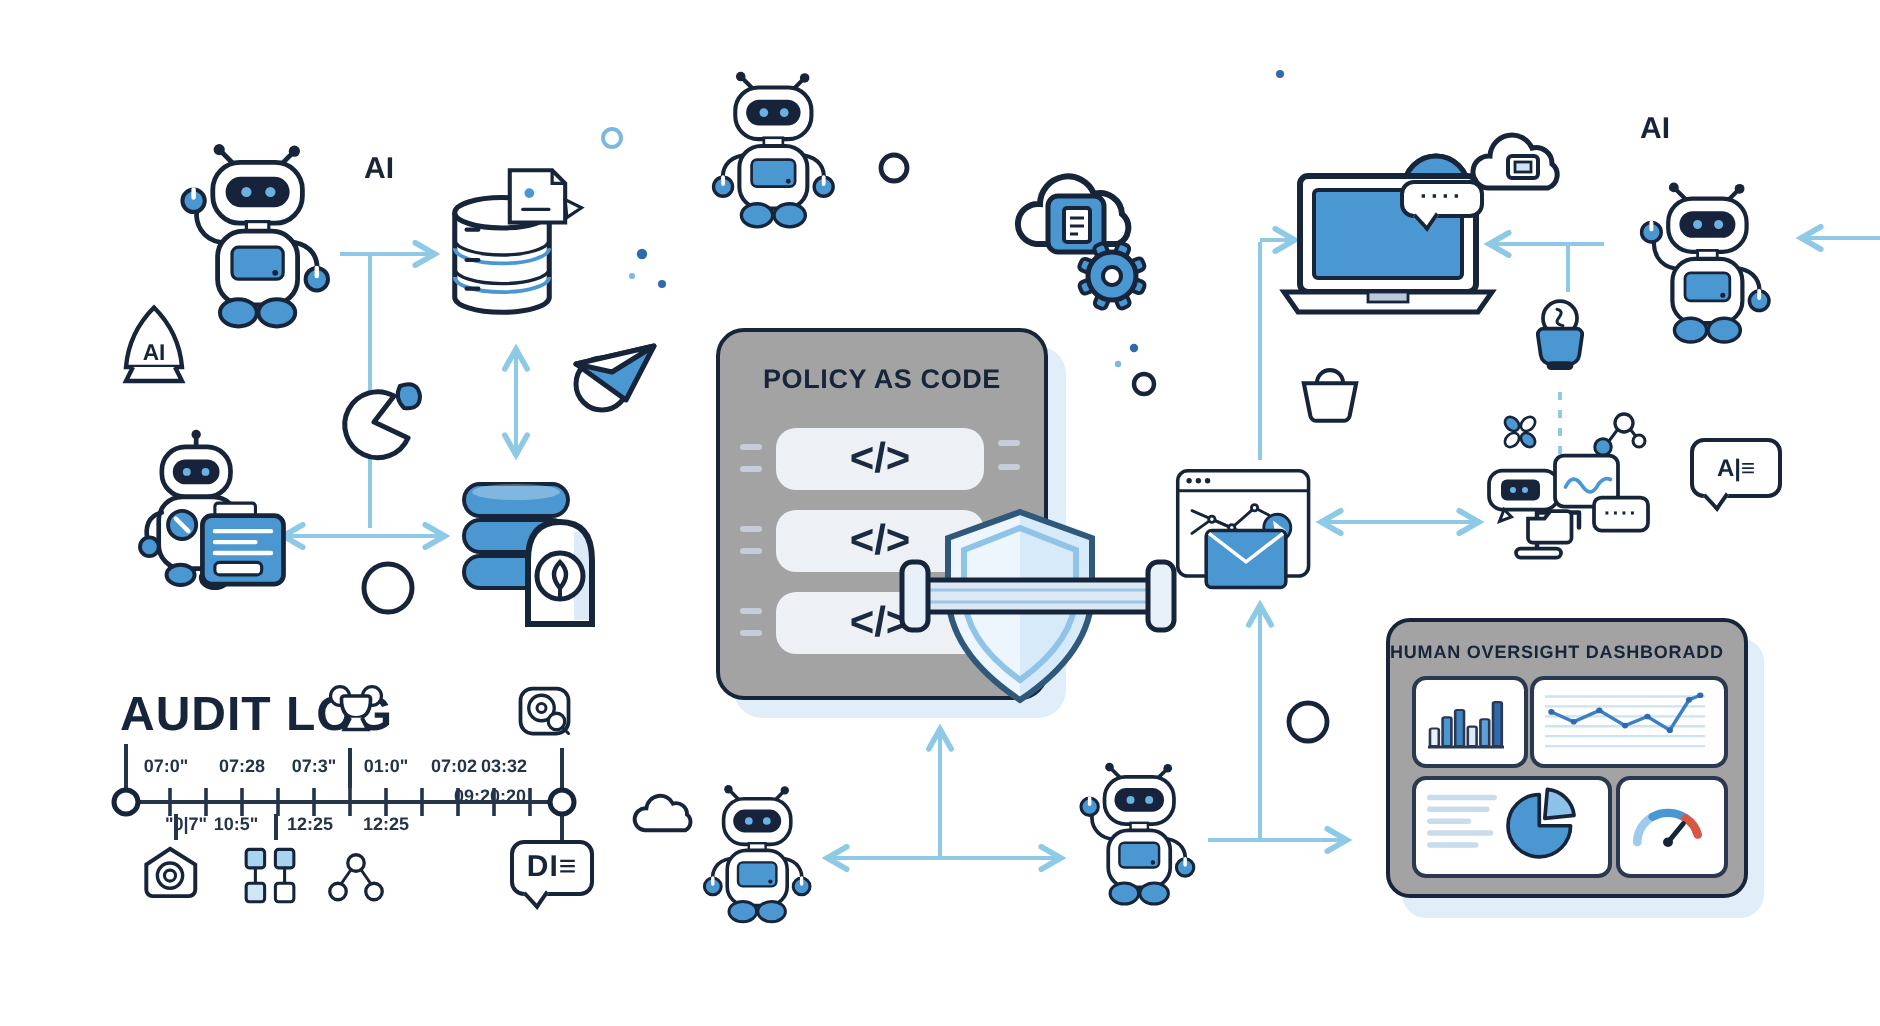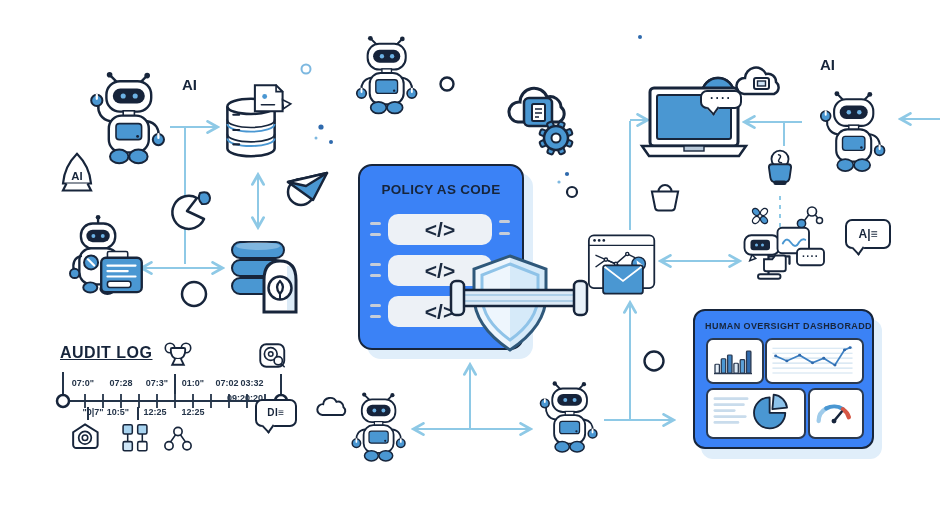--- a/index.html
+++ b/index.html
@@ -13,31 +13,31 @@
   .i3{fill:#fff;stroke:#17253b;stroke-width:3;}
   .b2{fill:#4a97d2;stroke:#17253b;stroke-width:2;}
   .b25{fill:#4a97d2;stroke:#17253b;stroke-width:2.5;}
   .ln2{fill:none;stroke:#17253b;stroke-width:2;stroke-linecap:round;}
   .ln25{fill:none;stroke:#17253b;stroke-width:2.5;stroke-linecap:round;}
   .ln3{fill:none;stroke:#17253b;stroke-width:3;stroke-linecap:round;}
   .ink{fill:#17253b;}
   .wln{fill:none;stroke:#fff;stroke-width:2.8;stroke-linecap:round;}
   
   .ai-label{font-size:15px;font-weight:700;color:#17253b;}
-  .audit-title{font-size:16px;font-weight:800;color:#17253b;letter-spacing:.5px;text-decoration:underline;}
+  .audit-title{font-size:24px;font-weight:800;color:#17253b;letter-spacing:.5px;}
   .tl-lab{position:absolute;transform:translateX(-50%);font-size:9px;font-weight:700;color:#243449;white-space:nowrap;}
   
-  .panel{position:absolute;background:#3b82f6;border:2.5px solid #17253b;border-radius:14px;box-shadow:9px 9px 0 #e0eefa;}
+  .panel{position:absolute;background:#a3a3a3;border:2.5px solid #17253b;border-radius:14px;box-shadow:9px 9px 0 #e0eefa;}
   .policy-title{position:absolute;top:16px;left:0;right:0;text-align:center;font-size:13.5px;font-weight:800;color:#17253b;letter-spacing:.3px;}
   .pill{position:absolute;left:28px;width:104px;height:31px;background:#edf1f6;border-radius:10px;text-align:center;line-height:31px;font-size:21px;font-weight:800;color:#1b2a40;}
   .pill::before,.pill::after{content:"";position:absolute;width:11px;height:0;border-top:3px solid #c6cdd8;border-radius:2px;}
   .pill::before{left:-18px;top:8px;box-shadow:0 11px 0 #c6cdd8;}
   .pill::after{right:-18px;top:6px;box-shadow:0 12px 0 #c6cdd8;}
   
-  .dash-title{position:absolute;top:10px;left:0;right:0;text-align:right;font-size:9px;font-weight:800;color:#17253b;letter-spacing:.4px;}
+  .dash-title{position:absolute;top:10px;left:0;right:0;text-align:left;font-size:9px;font-weight:800;color:#17253b;letter-spacing:.4px;}
   .card{position:absolute;border:2px solid #2a3950;border-radius:7px;background:#fff;}
   
   .bubble{position:absolute;background:#fff;border:2.2px solid #17253b;border-radius:7px;color:#17253b;text-align:center;font-weight:800;}
   .bubble::after{content:"";position:absolute;width:8px;height:8px;background:#fff;border-left:2.2px solid #17253b;border-bottom:2.2px solid #17253b;bottom:-6px;left:6px;transform:rotate(-55deg) skewX(-12deg);}
 </style>
 </head>
 <body>
 
 <svg width="0" height="0" style="position:absolute">
   <defs>
@@ -260,21 +260,21 @@
     <rect x="23" y="27" width="12" height="12" rx="2" class="i2"></rect>
   </svg>
 
   <svg class="abs" style="left:163px;top:424px" width="30" height="30" viewBox="0 0 40 36">
     <path d="M17,12 L10,22 M23,12 L30,22" class="ln2"></path>
     <circle cx="20" cy="8" r="5.5" class="i22"></circle>
     <circle cx="8" cy="27" r="5.5" class="i22"></circle>
     <circle cx="32" cy="27" r="5.5" class="i22"></circle>
   </svg>
 
-  <div class="bubble" style="left:255px;top:399px;width:38px;height:24px;font-size:10px;line-height:24px;letter-spacing:.5px"><span>DI≡</span></div>
+  <div class="bubble" style="left:255px;top:420px;width:38px;height:24px;font-size:15px;line-height:24px;letter-spacing:.5px"><span>DI≡</span></div>
 
   <svg class="abs" style="left:352px;top:34px" width="68" height="82" viewBox="0 0 100 120">
       <use href="#bot-stand"></use>
     </svg>
 
   <svg class="abs" style="left:504px;top:82px" width="76" height="75" viewBox="0 0 76 75">
     <path d="M14,40 a10,10 0 0 1 2,-20 a14,14 0 0 1 27,-5 a11,11 0 0 1 14,10 a9,9 0 0 1 -2,15 z" class="i3"></path>
     <rect x="20" y="16" width="28" height="28" rx="5" class="b25"></rect>
     <rect x="28" y="22" width="13" height="17" rx="1.5" class="i2"></rect>
     <path d="M31,27 h7 M31,31 h7 M31,35 h4" stroke="#17253b" stroke-width="1.4"></path>

